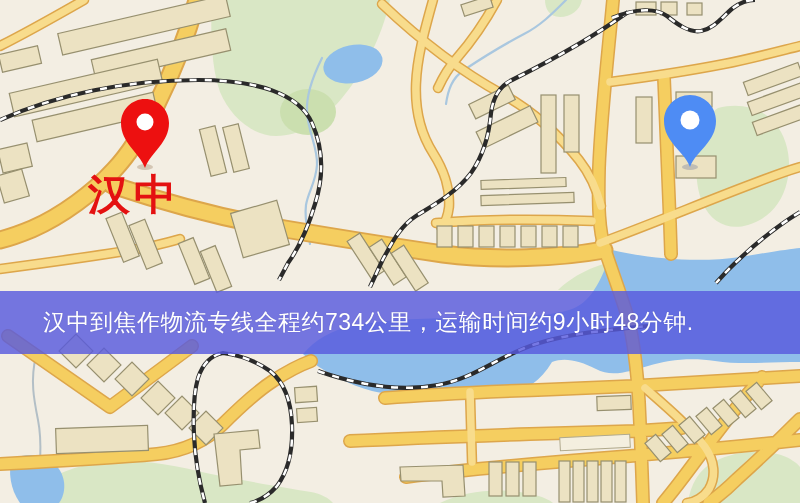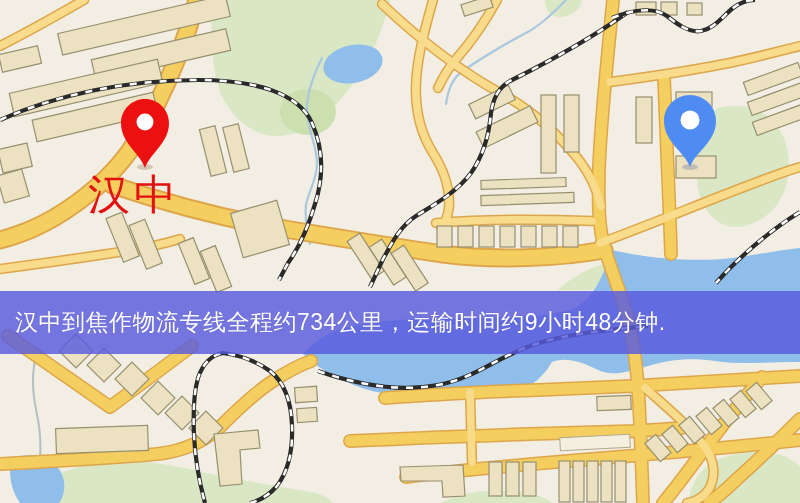--- a/index.html
+++ b/index.html
@@ -3,29 +3,29 @@
 <meta charset="utf-8">
 <style>
   html,body{margin:0;padding:0;background:#888;}
   .stage{
     position:relative;width:800px;height:503px;overflow:hidden;
     font-family:"Liberation Sans", sans-serif;
     background:#f3eee3;
   }
   .stage svg{position:absolute;left:0;top:0;}
   .city-label{
-    position:absolute;font-weight:normal;font-size:42px;line-height:1;
+    position:absolute;font-weight:bold;font-size:42px;line-height:1;
     letter-spacing:4px;white-space:nowrap;user-select:none;
   }
   .city-label.origin{left:88px;top:174px;color:#e41111;}
   .city-label.destination{left:644px;top:179px;color:#2222cc;}
   .banner{
     position:absolute;left:0;top:291px;width:800px;height:63px;
     background:rgba(88,90,222,0.82);
-    display:flex;align-items:center;box-sizing:border-box;padding-left:15px;
+    display:flex;align-items:center;box-sizing:border-box;padding-left:43px;
   }
   .banner span{
     color:#ffffff;font-size:23px;letter-spacing:0.5px;white-space:nowrap;
     text-shadow:0 0 1px rgba(40,40,120,0.35);
   }
   
   .bld{fill:#ece2c2;stroke:#97906f;stroke-width:1.2;}
   .bld2{fill:#f4efdf;stroke:#b0a98c;stroke-width:1;}
   .park{fill:#d9e7c5;stroke:none;}
   .park2{fill:#cbdfaf;stroke:none;}

